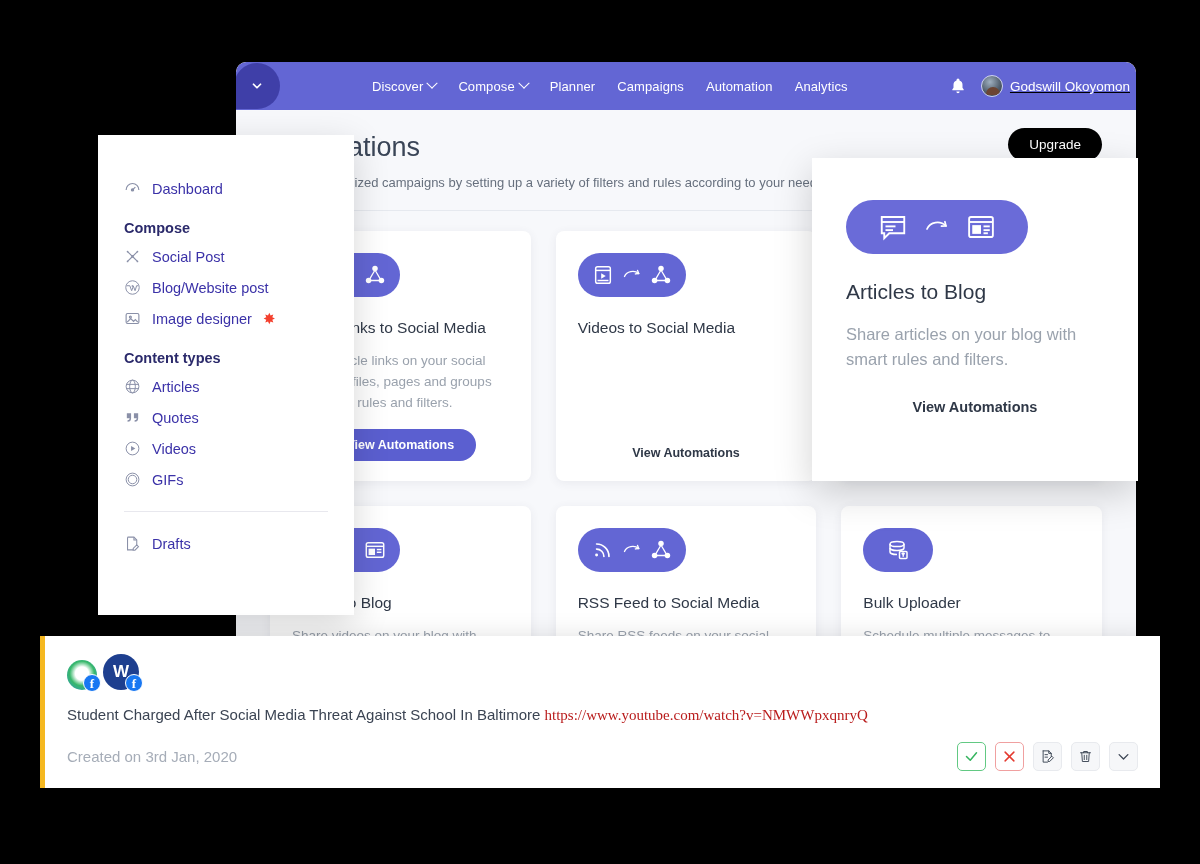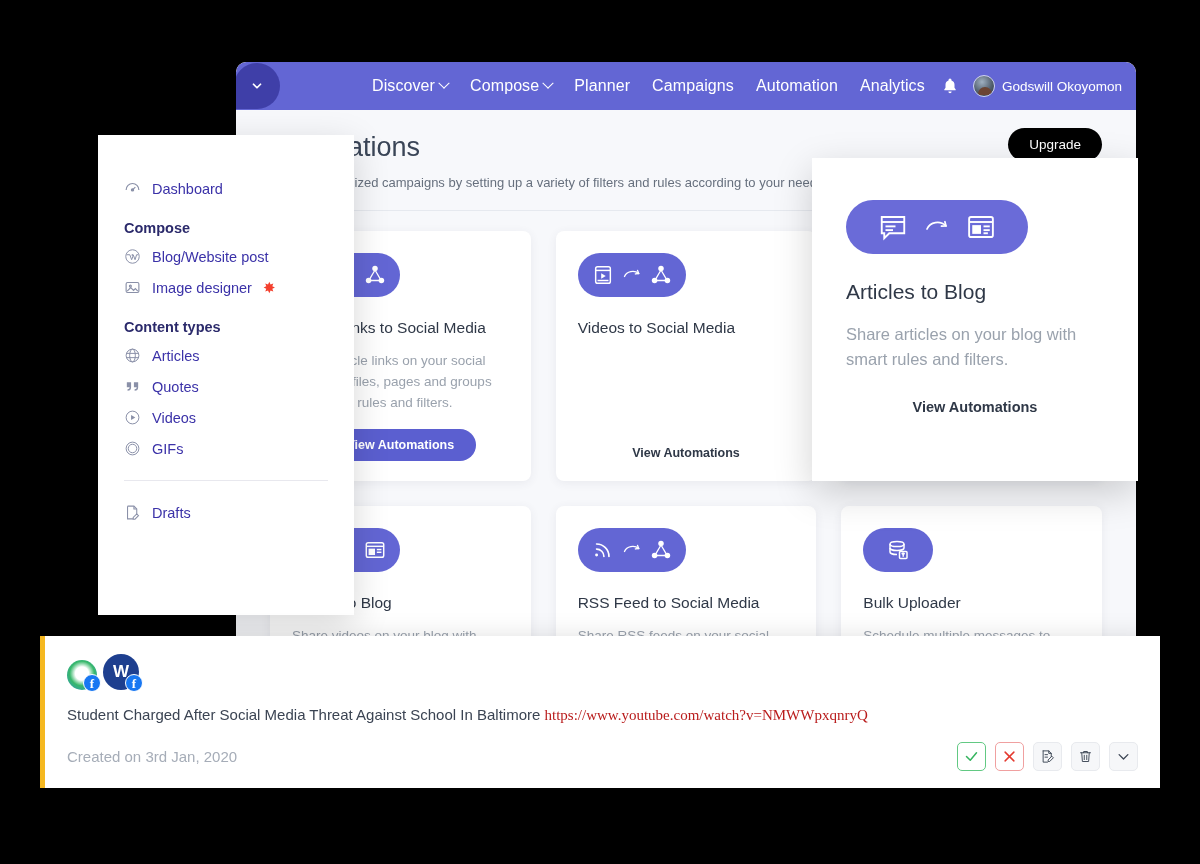--- a/index.html
+++ b/index.html
@@ -36,31 +36,32 @@
     display:flex; align-items:center; justify-content:center;
     flex:0 0 auto;
     cursor:pointer;
   }
   #nav-toggle svg{ width:14px;height:14px; }
   .nav-links{
     display:flex; align-items:center; gap:22px;
     margin-left:92px;
   }
   .nav-link{
-    color:#ffffff; font-size:16px; letter-spacing:.1px;
+    color:#ffffff; font-size:13px; letter-spacing:.1px;
     display:flex; align-items:center; gap:5px;
     cursor:pointer; white-space:nowrap;
   }
   .nav-link.active{ font-weight:normal; }
   .caret{ display:inline-block; width:8px;height:8px;
           border-right:1.6px solid #fff;border-bottom:1.6px solid #fff;
           transform:rotate(45deg) translate(-2px,-2px); }
   .nav-right{
     margin-left:auto; display:flex; align-items:center; gap:14px;
-    padding-right:14px;
+    padding-right:6px;
+    text-decoration:underline;
   }
   #bell-icon{ width:18px;height:20px; cursor:pointer; }
   #user-chip{ display:flex; align-items:center; gap:7px; cursor:pointer; }
   #avatar{
     width:22px;height:22px;border-radius:50%;
     background:radial-gradient(circle at 40% 30%, #9fb0c0 0%, #53606e 55%, #2e3640 100%);
     border:1.5px solid #cfd3f0; flex:0 0 auto; position:relative; overflow:hidden;
   }
   #avatar:after{
     content:""; position:absolute; left:4px; bottom:1px; width:14px;height:8px;
@@ -394,20 +395,31 @@
     <svg class="side-icon" viewBox="0 0 24 24" fill="none" stroke="currentColor" stroke-width="1.6">
       <path d="M3 14a9 9 0 0 1 18 0"></path>
         <circle cx="12" cy="14" r="1.6" fill="currentColor"></circle>
       <path d="M12 14l4-4"></path>
     </svg>
     <span>Dashboard</span>
   </div>
 
   <div class="side-group-title">Compose</div>
 
+  <div class="side-item">
+    <svg class="side-icon" viewBox="0 0 24 24" fill="none" stroke="currentColor" stroke-width="1.6">
+      <circle cx="12" cy="12" r="1.6" fill="currentColor" stroke="none"></circle>
+      <path d="M12 12L5 5M12 12l7-7M12 12l-7 7M12 12l7 7"></path>
+      <circle cx="5" cy="5" r="1.2" fill="currentColor" stroke="none"></circle>
+      <circle cx="19" cy="19" r="1.2" fill="currentColor" stroke="none"></circle>
+      <circle cx="19" cy="5" r="1.2" fill="currentColor" stroke="none"></circle>
+      <circle cx="5" cy="19" r="1.2" fill="currentColor" stroke="none"></circle>
+    </svg>
+    <span>Social Post</span>
+  </div>
 
   <div class="side-item">
     <svg class="side-icon" viewBox="0 0 24 24" fill="none" stroke="currentColor" stroke-width="1.4">
       <circle cx="12" cy="12" r="9.5"></circle>
       <path d="M4 9.5h4.2l2.6 7 1.6-4.3-1.2-2.7H13l2.6 7 2.2-7h2"></path>
     </svg>
     <span>Blog/Website post</span>
   </div>
 
   <div class="side-item">

